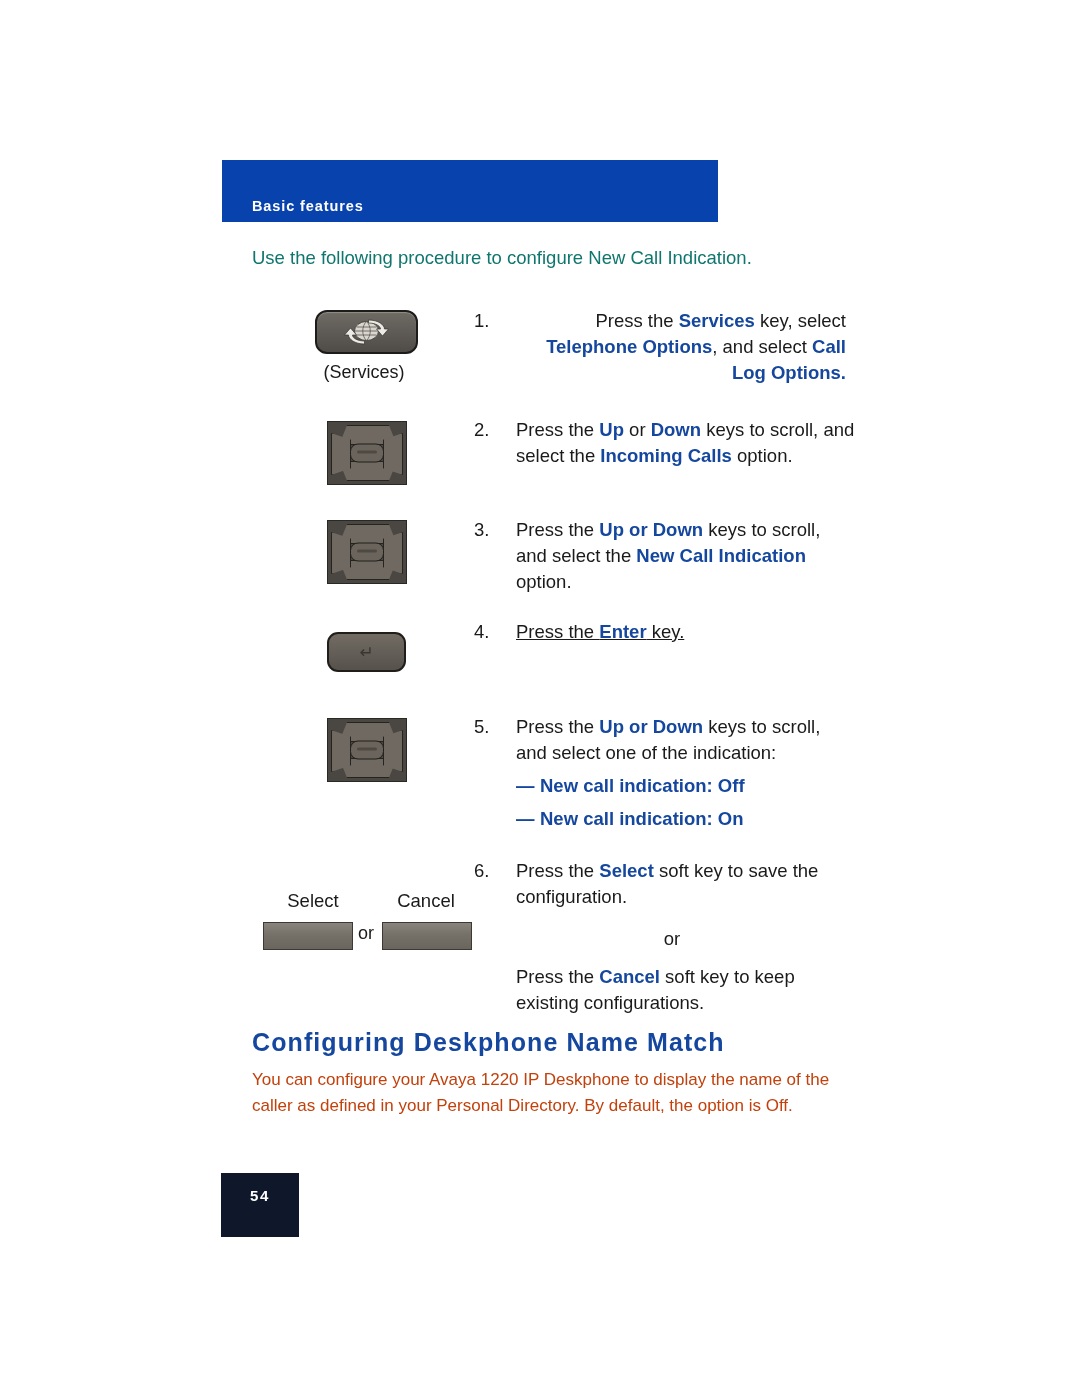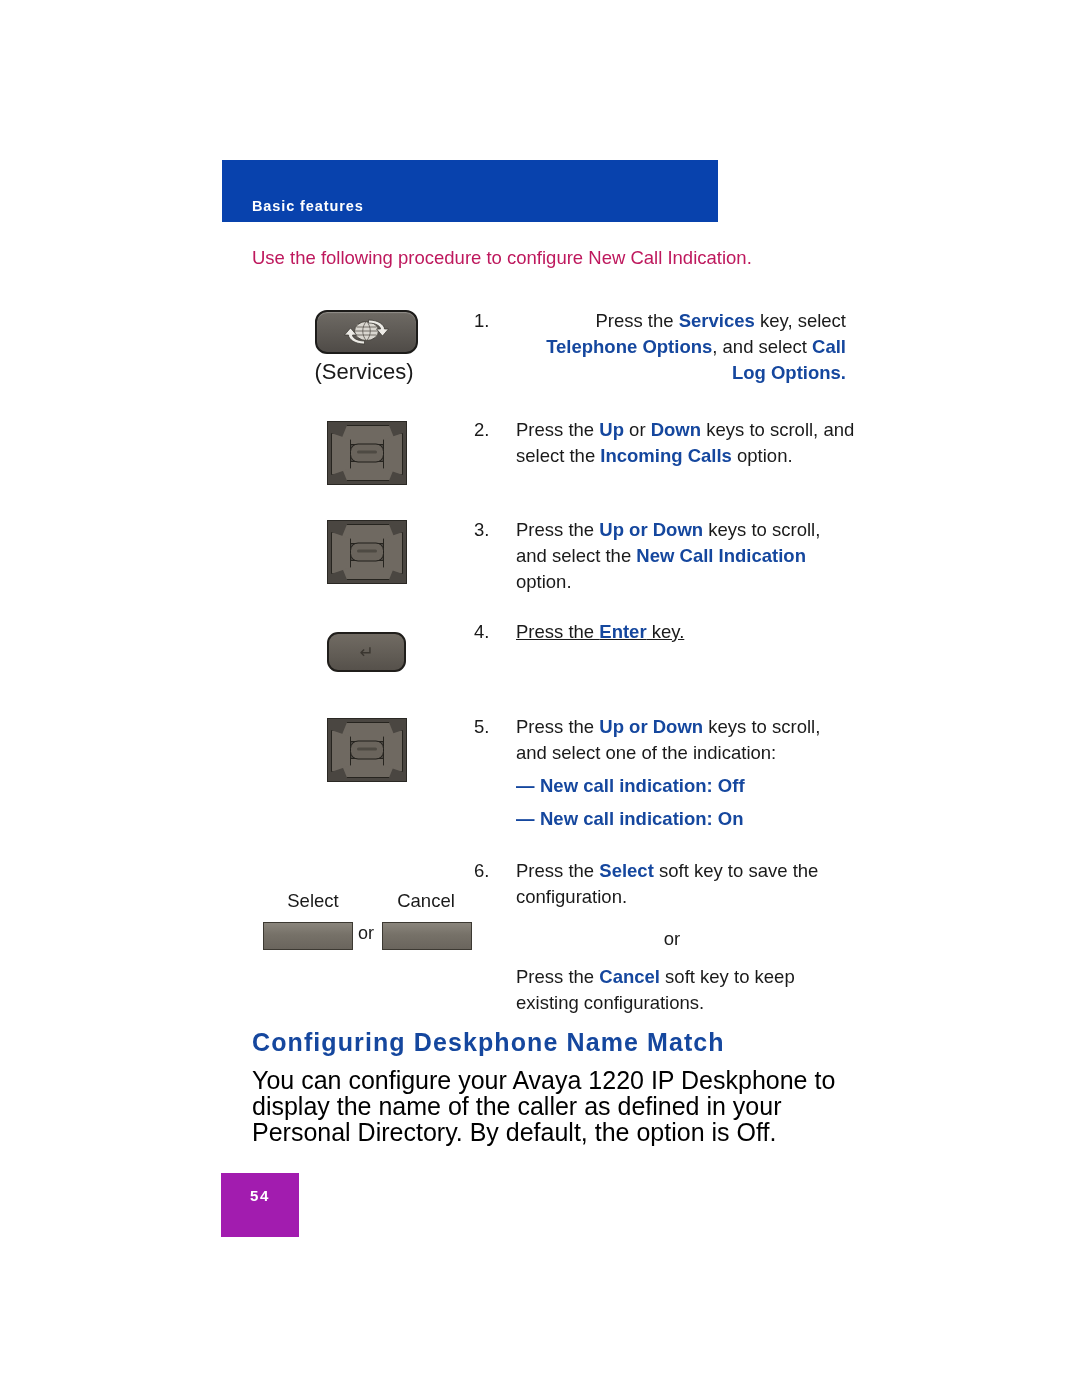--- a/index.html
+++ b/index.html
@@ -36,21 +36,21 @@
   }
 
   
   .intro {
     position: absolute;
     left: 252px;
     top: 245px;
     width: 620px;
     font-size: 18.5px;
     line-height: 26px;
-    color: #be185d;
+    color: #0f766e;
   }
 
   
   .steps {
     position: absolute;
     left: 0;
     top: 0;
     width: 1080px;
     height: 1397px;
   }
@@ -114,21 +114,21 @@
     top: 310px;
     width: 99px;
     height: 40px;
     border-radius: 12px;
     background: linear-gradient(180deg, #6e6a64 0%, #5d5954 55%, #4f4b47 100%);
     border: 2px solid #1d1c1a;
     box-shadow: inset 0 1px 1px rgba(255,255,255,0.25);
   }
   .key-caption {
     position: absolute;
-    font-size: 22px;
+    font-size: 18px;
     line-height: 24px;
     color: #1a1a1a;
     text-align: center;
   }
 
   
   .key-nav {
     position: absolute;
     width: 78px;
     height: 62px;
@@ -239,33 +239,33 @@
     color: #15479E;
     letter-spacing: 1.1px;
   }
 
   
   .closing {
     position: absolute;
     left: 252px;
     top: 1067px;
     width: 590px;
-    font-size: 25px;
-    line-height: 26px;
-    color: #000000;
+    font-size: 17px;
+    line-height: 26px;
+    color: #c2410c;
   }
 
   
   .page-box {
     position: absolute;
     left: 221px;
     top: 1173px;
     width: 78px;
     height: 64px;
-    background: #a21caf;
+    background: #0f172a;
     text-decoration: underline;
   }
   .page-num {
     position: absolute;
     left: 0;
     top: 14px;
     width: 78px;
     text-align: center;
     color: #ffffff;
     font-size: 15px;

